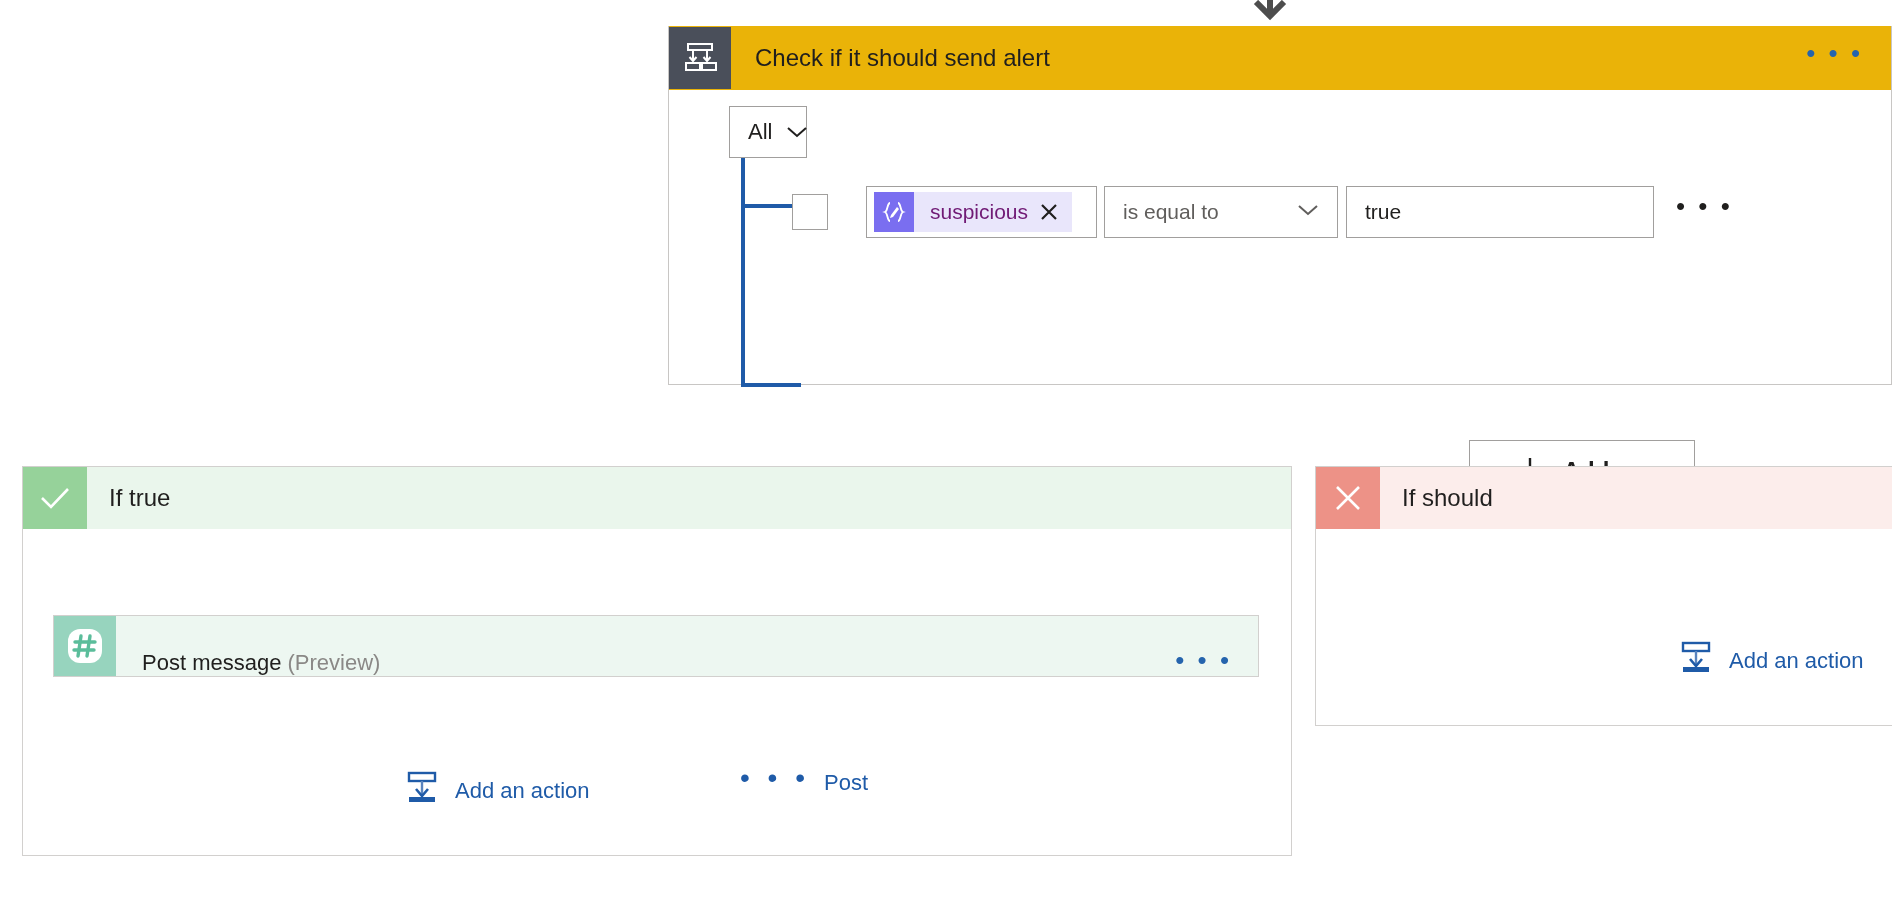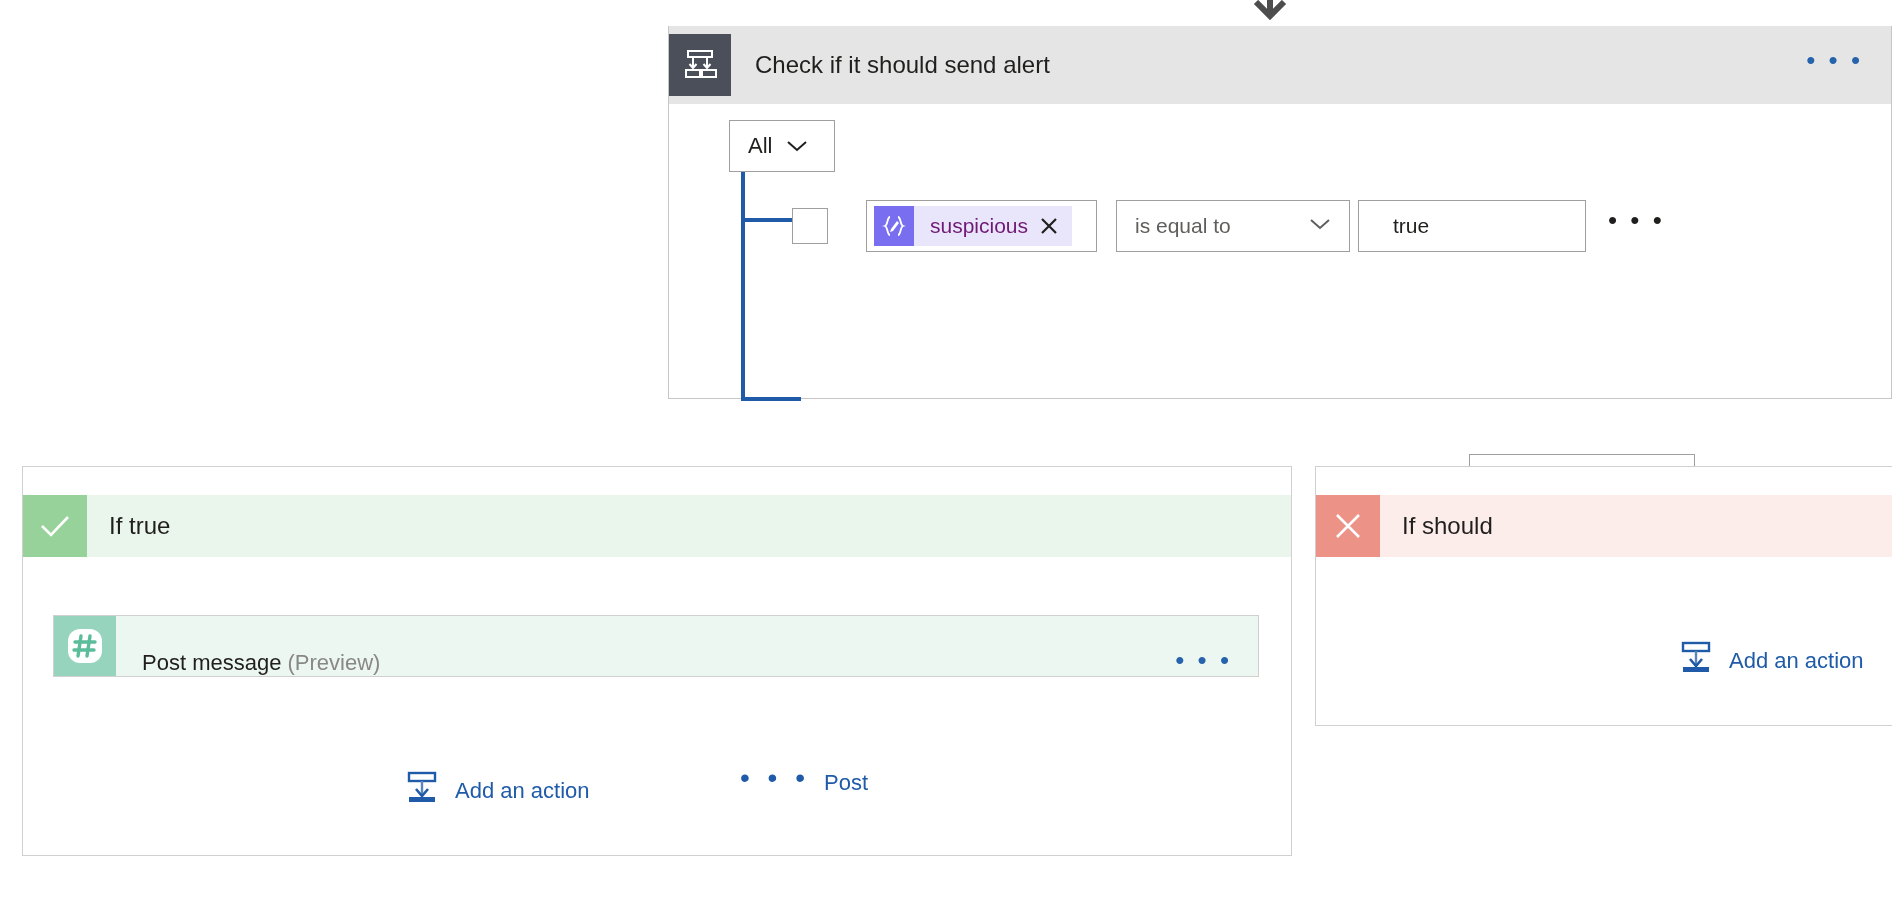--- a/index.html
+++ b/index.html
@@ -32,22 +32,22 @@
     top: 26px;
     width: 1224px;
     box-sizing: border-box;
     background: #ffffff;
     border: 1px solid #c8c6c4;
     border-top: none;
   }
   .condition-header {
     display: flex;
     align-items: center;
-    height: 78px;
-    background: #e5e5e5;
+    height: 64px;
+    background: #eab308;
   }
   .condition-icon-box {
     width: 62px;
     height: 62px;
     background: #4a4f5a;
     display: flex;
     align-items: center;
     justify-content: center;
     flex: 0 0 auto;
   }
@@ -73,21 +73,21 @@
     padding: 26px 0 40px 0;
     min-height: 294px;
     box-sizing: border-box;
   }
 
   
   .group-select {
     position: absolute;
     left: 60px;
     top: 16px;
-    width: 106px;
+    width: 78px;
     height: 52px;
     border: 1px solid #a19f9d;
     background: #ffffff;
     display: flex;
     align-items: center;
     box-sizing: border-box;
   }
   .group-select .gs-label {
     font-size: 22px;
     margin-left: 18px;
@@ -145,42 +145,42 @@
     color: #701a75;
     margin: 0 12px 0 16px;
     white-space: nowrap;
   }
   .token-x {
     margin-right: 14px;
     display: flex;
     align-items: center;
   }
   .op-select {
-    margin-left: 19px;
+    margin-left: 7px;
     width: 234px;
     height: 52px;
     border: 1px solid #a19f9d;
     background: #ffffff;
     box-sizing: border-box;
     display: flex;
     align-items: center;
     justify-content: space-between;
     padding: 0 18px 0 18px;
   }
   .op-select .op-label { font-size: 21px; color: #605e5c; }
   .value-box {
     margin-left: 8px;
-    width: 228px;
+    width: 308px;
     height: 52px;
     border: 1px solid #a19f9d;
     background: #ffffff;
     box-sizing: border-box;
     display: flex;
     align-items: center;
-    padding-left: 34px;
+    padding-left: 18px;
   }
   .value-box .val-text { font-size: 21px; color: #201f1e; }
   .row-ellipsis {
     margin-left: 22px;
     font-size: 26px;
     letter-spacing: 3px;
     line-height: 8px;
     color: #201f1e;
     padding-bottom: 12px;
     user-select: none;
@@ -224,21 +224,20 @@
   .branch-false {
     left: 1315px;
     top: 466px;
     width: 700px;
     height: 260px;
   }
   .branch-header {
     display: flex;
     align-items: center;
     height: 62px;
-    margin-top: 28px;
   }
   .branch-true .branch-header { background: #eaf6ec; }
   .branch-false .branch-header { background: #fcedeb; }
   .branch-badge {
     width: 64px;
     height: 62px;
     display: flex;
     align-items: center;
     justify-content: center;
     flex: 0 0 auto;

